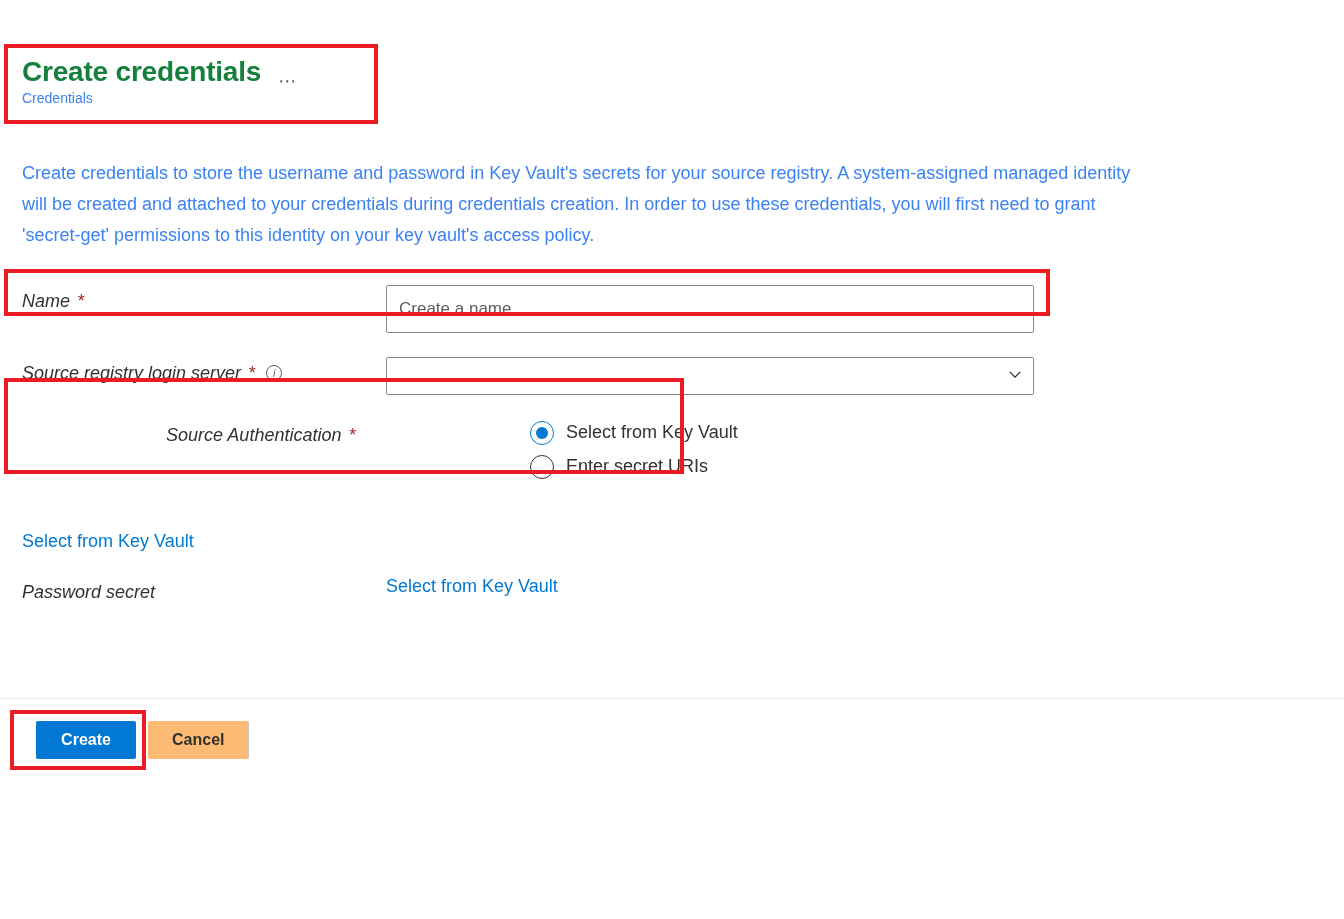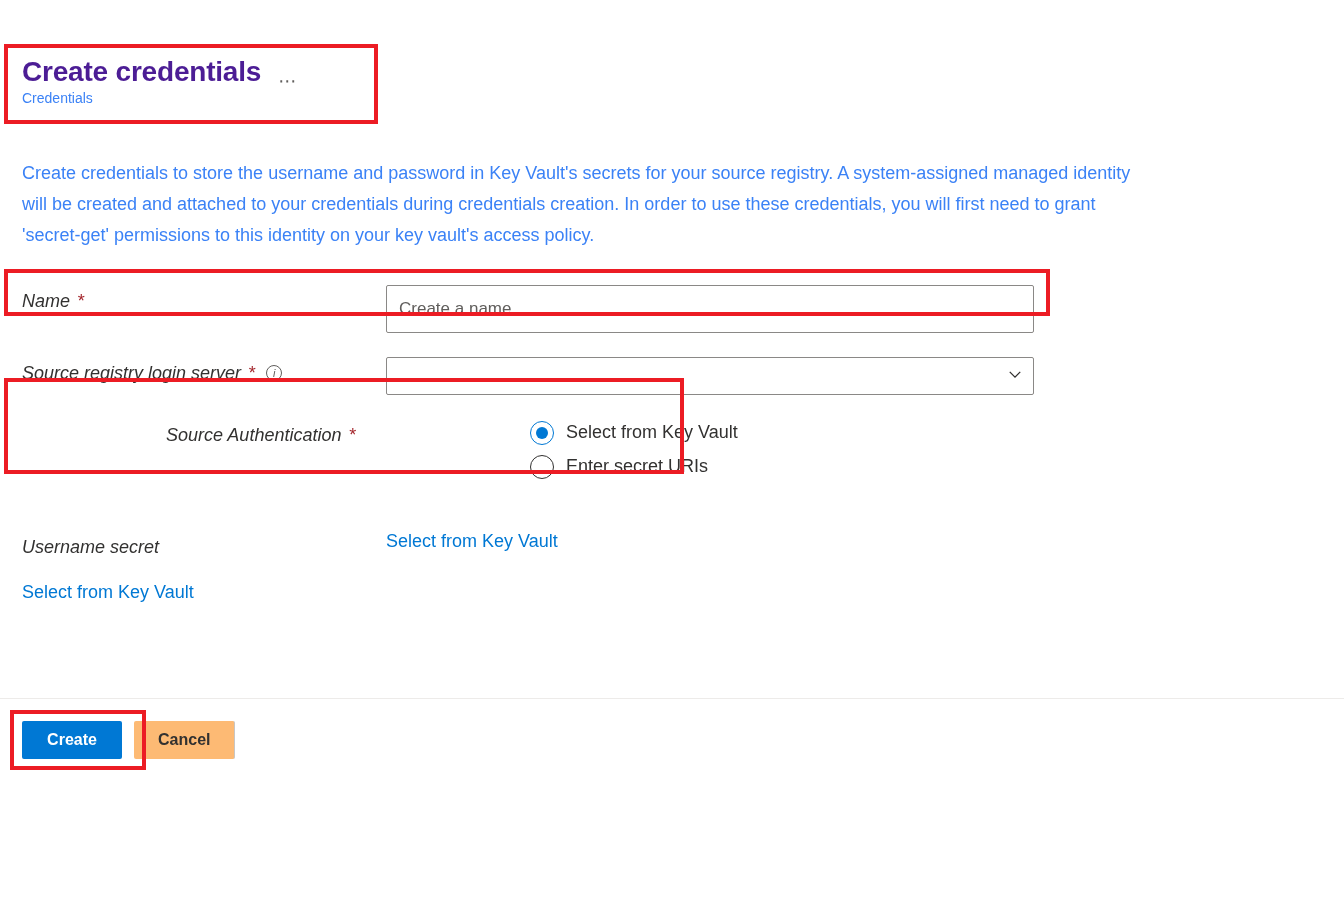--- a/index.html
+++ b/index.html
@@ -20,21 +20,21 @@
       padding: 56px 22px 0 22px;
     }
     .header-block {
       display: inline-block;
       position: relative;
       padding-right: 50px;
     }
     .page-title {
       font-size: 28px;
       font-weight: 600;
-      color: #4c1d95;
+      color: #15803d;
       letter-spacing: -0.2px;
     }
     .page-subtitle {
       font-size: 14px;
       color: #3b82f6;
       margin-top: 2px;
     }
     .more-icon {
       position: absolute;
       right: 14px;
@@ -168,21 +168,21 @@
       font-size: 18px;
       cursor: pointer;
       padding-top: 2px;
     }
     .footer-bar {
       position: absolute;
       left: 0;
       right: 0;
       top: 698px;
       border-top: 1px solid #edebe9;
-      padding: 22px 22px;
+      padding: 22px 36px;
       display: flex;
       gap: 12px;
     }
     .btn {
       height: 38px;
       padding: 0 24px;
       font-size: 16px;
       font-weight: 600;
       border-radius: 2px;
       cursor: pointer;
@@ -288,27 +288,27 @@
           </label>
           <label class="radio-option">
             <span class="radio-circle unchecked"></span>
             <span>Enter secret URIs</span>
           </label>
         </div>
       </div>
     </div>
 
     <div class="form-row">
-      <div class="form-label">Username secret</div>
       <div class="form-control">
         <span class="link-text">Select from Key Vault</span>
       </div>
     </div>
 
     <div class="form-row">
+      <div class="form-label">Password secret</div>
       <div class="form-control">
         <span class="link-text">Select from Key Vault</span>
       </div>
     </div>
 
   </div>
 </div>
 
 <div class="footer-bar">
   <button class="btn btn-primary">Create</button>

